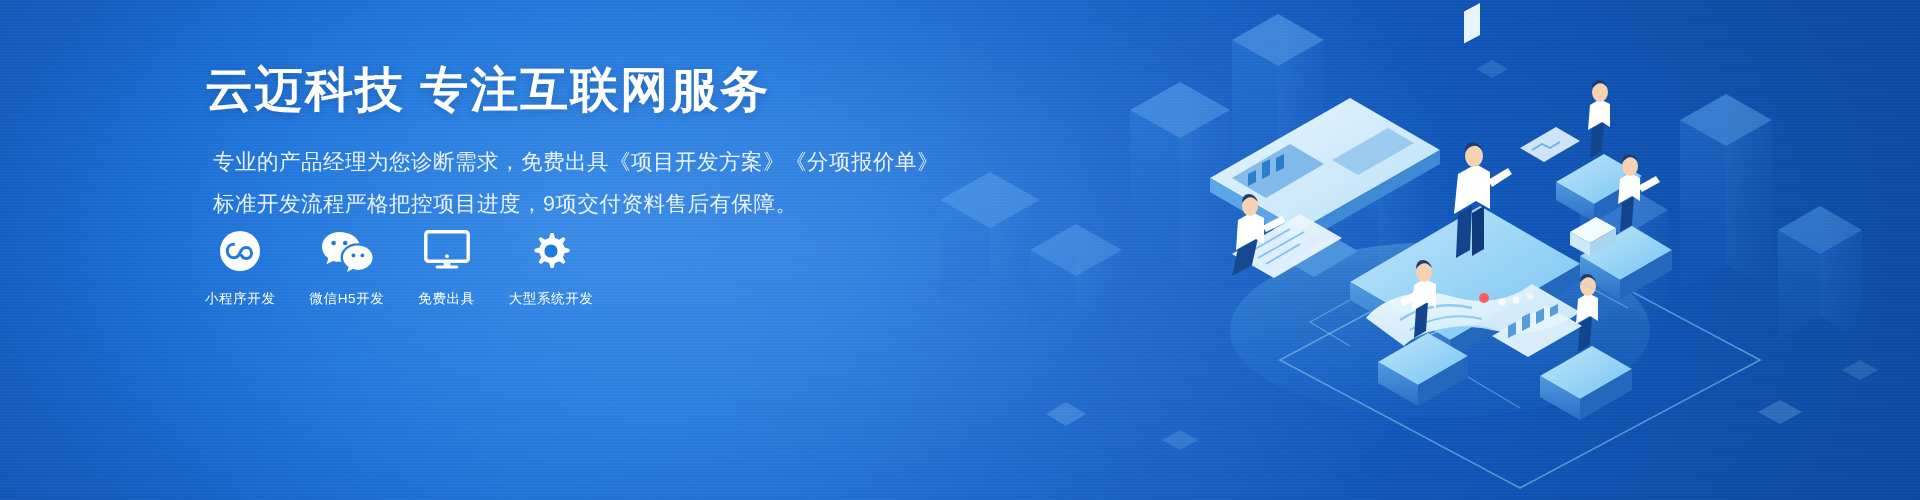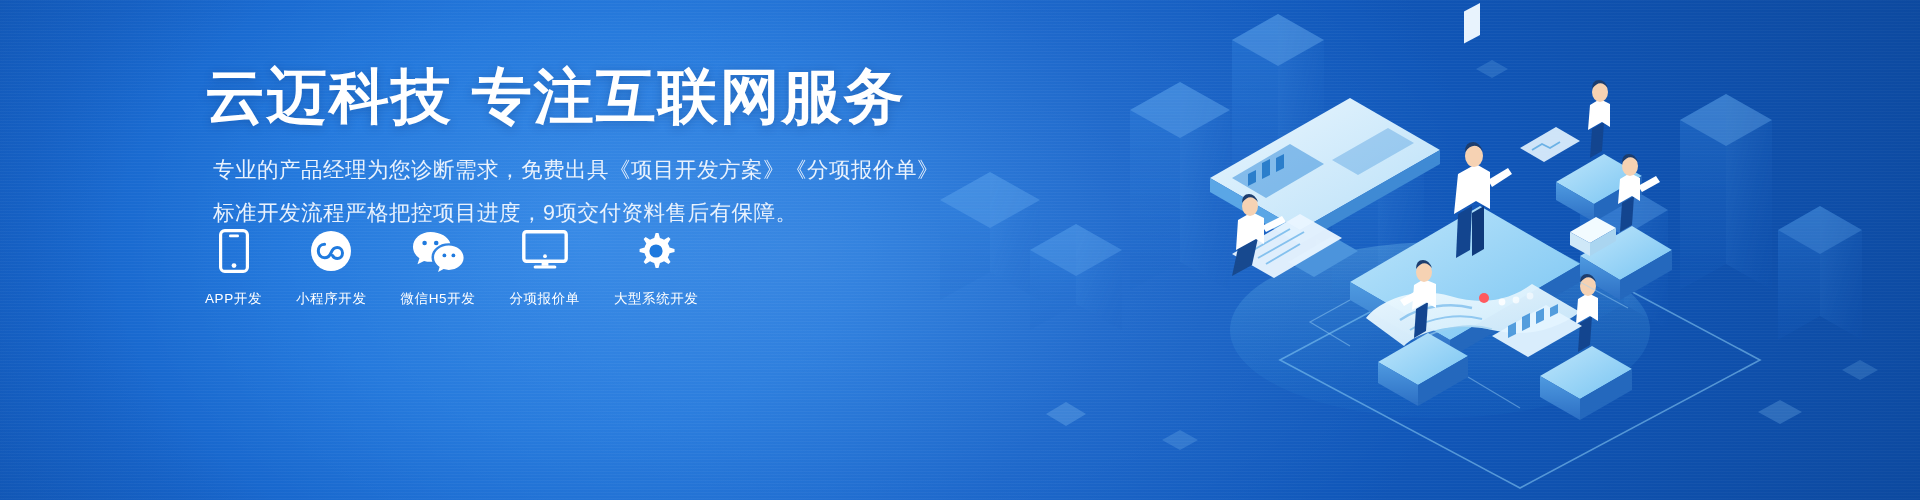--- a/index.html
+++ b/index.html
@@ -29,25 +29,25 @@
     background:radial-gradient(ellipse 1250px 700px at 42% 50%,
       rgba(255,255,255,0.10) 0%, rgba(255,255,255,0.0) 55%,
       rgba(4,40,95,0.30) 100%);
     pointer-events:none;
   }
 
   
   .copy{position:absolute;left:205px;top:62px;width:760px;}
   .headline{
     color:#ffffff;
-    font-size:60px;
+    font-size:48px;
     font-weight:bold;
     letter-spacing:2px;
     line-height:1.18;
-    margin:0 0 20px 0;
+    margin:0 0 26px 0;
     white-space:nowrap;
     text-shadow:0 2px 10px rgba(3,36,90,0.25);
   }
   .sub-line{
     color:#e9f2fd;
     font-size:21.5px;
     line-height:1.62;
     letter-spacing:0.5px;
     white-space:nowrap;
     margin:8px;
@@ -325,30 +325,20 @@
   </svg>
 
   <div class="copy">
     <h1 class="headline">云迈科技 专注互联网服务</h1>
     <p class="sub-line">专业的产品经理为您诊断需求，免费出具《项目开发方案》《分项报价单》</p>
     <p class="sub-line">标准开发流程严格把控项目进度，9项交付资料售后有保障。</p>
   </div>
 
   <div class="services">
 
-    <div class="service">
-      <span class="svc-icon">
-        <svg width="30" height="44" viewBox="0 0 30 44" aria-hidden="true">
-          <rect x="1.6" y="1.6" width="26.8" height="40.8" rx="4.2" ry="4.2" fill="none" stroke="#ffffff" stroke-width="3.2"></rect>
-          <rect x="10" y="5.6" width="10" height="2.6" rx="1.3" fill="#ffffff"></rect>
-          <circle cx="15" cy="36.6" r="2.4" fill="#ffffff"></circle>
-        </svg>
-      </span>
-      <span class="svc-label">APP开发</span>
-    </div>
 
     <div class="service">
       <span class="svc-icon">
         <svg width="42" height="42" viewBox="0 0 42 42" aria-hidden="true">
           <circle cx="21" cy="21" r="20" fill="#ffffff"></circle>
           <path d="M14.6,14.2
                    c-4.0,0 -6.3,3.3 -6.3,6.9
                    c0,3.6 2.6,6.7 6.3,6.7
                    c3.6,0 5.4,-2.6 6.4,-5.0
                    c1.0,-2.4 2.6,-5.2 6.2,-5.2
@@ -384,21 +374,21 @@
 
     <div class="service">
       <span class="svc-icon">
         <svg width="46" height="42" viewBox="0 0 46 42" aria-hidden="true">
           <rect x="1.8" y="1.8" width="42.4" height="29.4" rx="2.6" ry="2.6" fill="none" stroke="#ffffff" stroke-width="3.4"></rect>
           <circle cx="23" cy="26.2" r="1.9" fill="#ffffff"></circle>
           <rect x="19.6" y="31.4" width="6.8" height="4.4" fill="#ffffff"></rect>
           <rect x="11.6" y="35.4" width="22.8" height="3.2" rx="1.6" fill="#ffffff"></rect>
         </svg>
       </span>
-      <span class="svc-label">分项报价单</span>
+      <span class="svc-label">免费出具</span>
     </div>
 
     <div class="service">
       <span class="svc-icon">
         <svg width="44" height="44" viewBox="0 0 44 44" aria-hidden="true">
           <path d="M22,0.5
                    l3.0,0 l1.5,5.2 a16.4,16.4 0 0 1 4.3,1.8 l4.6,-2.8 l2.1,2.1 l-2.8,4.6
                    a16.4,16.4 0 0 1 1.8,4.3 l5.2,1.5 l0,3.0 l-5.2,1.5
                    a16.4,16.4 0 0 1 -1.8,4.3 l2.8,4.6 l-2.1,2.1 l-4.6,-2.8
                    a16.4,16.4 0 0 1 -4.3,1.8 l-1.5,5.2 l-3.0,0 l-1.5,-5.2

